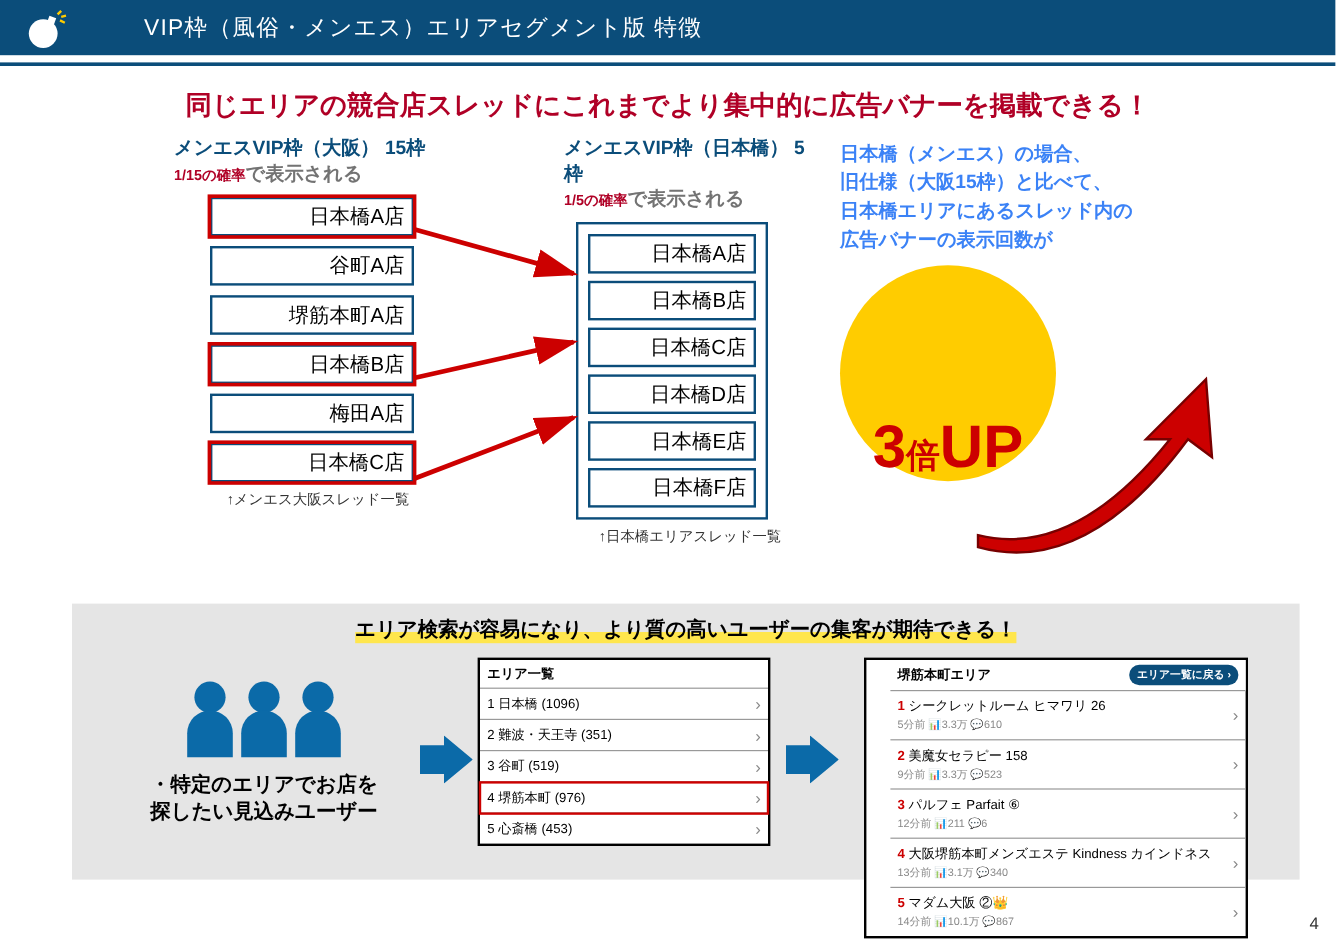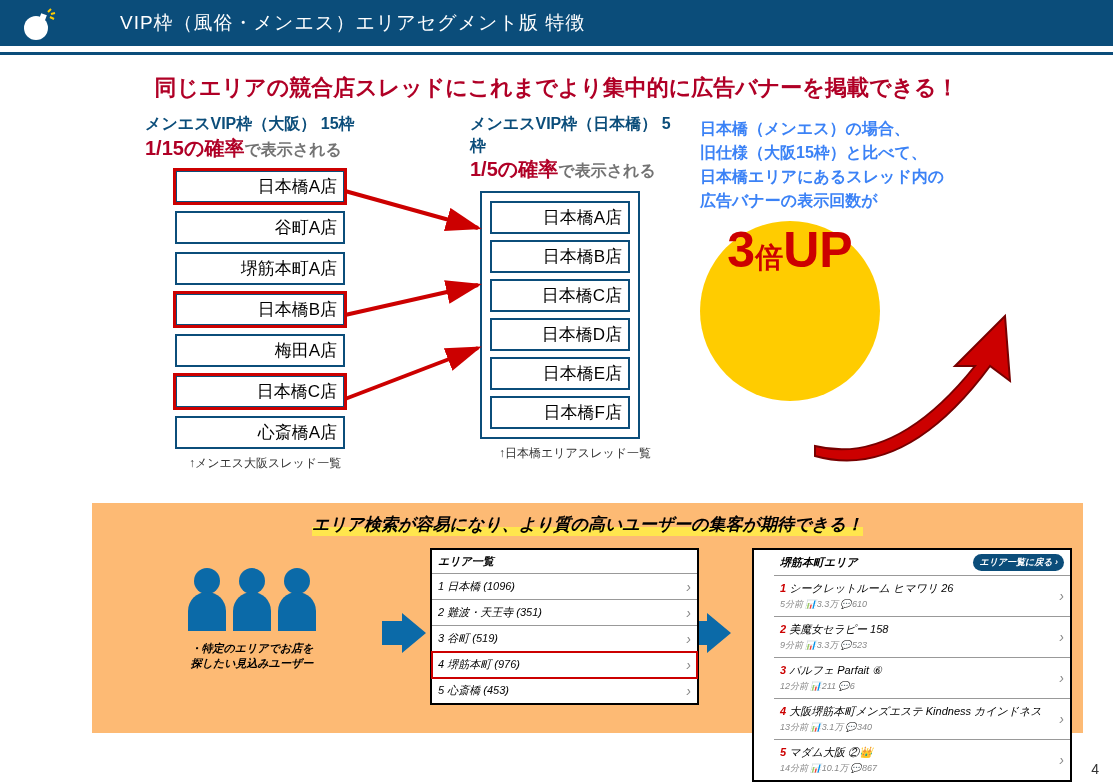--- a/index.html
+++ b/index.html
@@ -14,51 +14,51 @@
 
 .main-sub { color: #b00026; font-size: 22px; font-weight: bold; text-align: center; margin: 18px 0 10px; }
 
 
 .cols { position: relative; height: 390px; }
 .col { position: absolute; top: 0; }
 .col-left { left: 145px; width: 240px; }
 .col-mid  { left: 470px; width: 210px; }
 .col-right{ left: 700px; width: 370px; }
 .col-title { color: #0b4d7a; font-weight: bold; font-size: 16px; line-height: 1.35; }
-.col-prob  { color: #b00026; font-weight: bold; font-size: 20px; display: inline; }
+.col-prob  { color: #b00026; font-weight: bold; font-size: 12px; display: inline; }
 .col-prob-suffix { color: #737373; font-weight: bold; font-size: 16px; display: inline; }
 
 .store-list { border: 2px solid #0b4d7a; margin-top: 8px; display: flex; flex-direction: column; gap: 6px; padding: 8px; }
 .col-left .store-list { border: none; padding: 0; gap: 8px; margin-top: 8px; width: 170px; margin-left: 30px; }
 .store { border: 2px solid #0b4d7a; text-align: right; font-size: 17px; padding: 3px 6px; background: #fff; position: relative; }
 .store.highlight { outline: 3px solid #c00; outline-offset: -1px; }
 .col-mid .store-list{ width: 160px; margin-left:10px; }
 .list-caption { font-size: 12px; color: #333; margin-top: 6px; text-align: center; }
 
 
 .svg-arrows { position: absolute; left: 0; top: 0; pointer-events: none; }
 
 
 .right-text { font-size: 16px; font-weight: bold; color: #3b82f6; line-height: 1.5; margin-top: 4px; }
 .upbadge { position: relative; margin-top: 8px; }
-.upbadge-circle { width: 180px; height: 180px; border-radius: 50%; background: #ffcc00; display: flex; align-items: flex-start; justify-content: center; }
+.upbadge-circle { width: 180px; height: 180px; border-radius: 50%; background: #ffcc00; display: flex; align-items: flex-end; justify-content: center; }
 .upbadge-label { color: #c00; font-weight: bold; font-size: 50px; letter-spacing: 0px; }
 .upbadge-label .small{ font-size:28px; }
 .uparrow-svg { position:absolute; left:105px; top:85px; }
 
 
-.bottom { background: #fdba74; margin: 0 30px 0 92px; padding: 10px 10px 8px; position: relative; height: 230px; font-style: italic; }
+.bottom { background: #e5e5e5; margin: 0 30px 0 60px; padding: 10px 10px 8px; position: relative; height: 230px; }
 .bottom-title { text-align: center; font-size: 17px; font-weight: bold; color: #000; background: linear-gradient(transparent 60%, #ffe64d 60%); display: inline-block; }
 .bottom-title-wrap{ text-align:center; margin-bottom:8px;}
 .users-block { position: absolute; left: 50px; top: 60px; width: 220px; text-align: center; }
 .users-svg { display:inline-block; }
-.users-caption { font-size: 11px; font-weight: bold; color: #000; margin-top: 4px; text-align: center; }
+.users-caption { font-size: 17px; font-weight: bold; color: #000; margin-top: 4px; text-align: center; }
 
 .panel { position: absolute; background: #fff; border: 2px solid #000; font-size: 11px; }
-.panel-a { left: 338px; top: 45px; width: 269px; }
+.panel-a { left: 338px; top: 45px; width: 244px; }
 .panel-b { left: 660px; top: 45px; width: 320px; padding-left: 20px; }
 .panel-head { background:#fff; border-bottom: 1px solid #999; padding: 4px 6px; font-weight: bold; display:flex; justify-content:space-between; align-items:center;}
 .panel-head .pill{ background:#0b4d7a; color:#fff; font-size:9px; padding:2px 6px; border-radius:10px;}
 .panel-row { border-bottom: 1px solid #999; padding: 5px 6px; display:flex; justify-content:space-between; align-items:center; position:relative;}
 .panel-row:last-child{ border-bottom:none;}
 .panel-row .chev{ color:#888; font-size:14px; line-height:1; }
 .panel-row.hl{ outline:2px solid #c00; outline-offset:-1px;}
 .panel-row .sub{ display:block; color:#888; font-size:9px; margin-top:2px;}
 .panel-row .rb{ color:#c00; font-weight:bold; display:inline;}
 
@@ -93,21 +93,20 @@
     <div>
       <span class="col-prob">1/15の確率</span><span class="col-prob-suffix">で表示される</span>
     </div>
     <div class="store-list" id="left-list">
         <div class="store highlight">日本橋A店</div>
         <div class="store">谷町A店</div>
         <div class="store">堺筋本町A店</div>
         <div class="store highlight">日本橋B店</div>
         <div class="store">梅田A店</div>
         <div class="store highlight">日本橋C店</div>
-        <div class="store">心斎橋A店</div>
       </div>
     <div class="list-caption">↑メンエス大阪スレッド一覧</div>
   </div>
 
   <div class="col col-mid">
     <div class="col-title">メンエスVIP枠（日本橋） 5枠</div>
     <div>
       <span class="col-prob">1/5の確率</span><span class="col-prob-suffix">で表示される</span>
     </div>
     <div class="store-list" id="mid-list">

